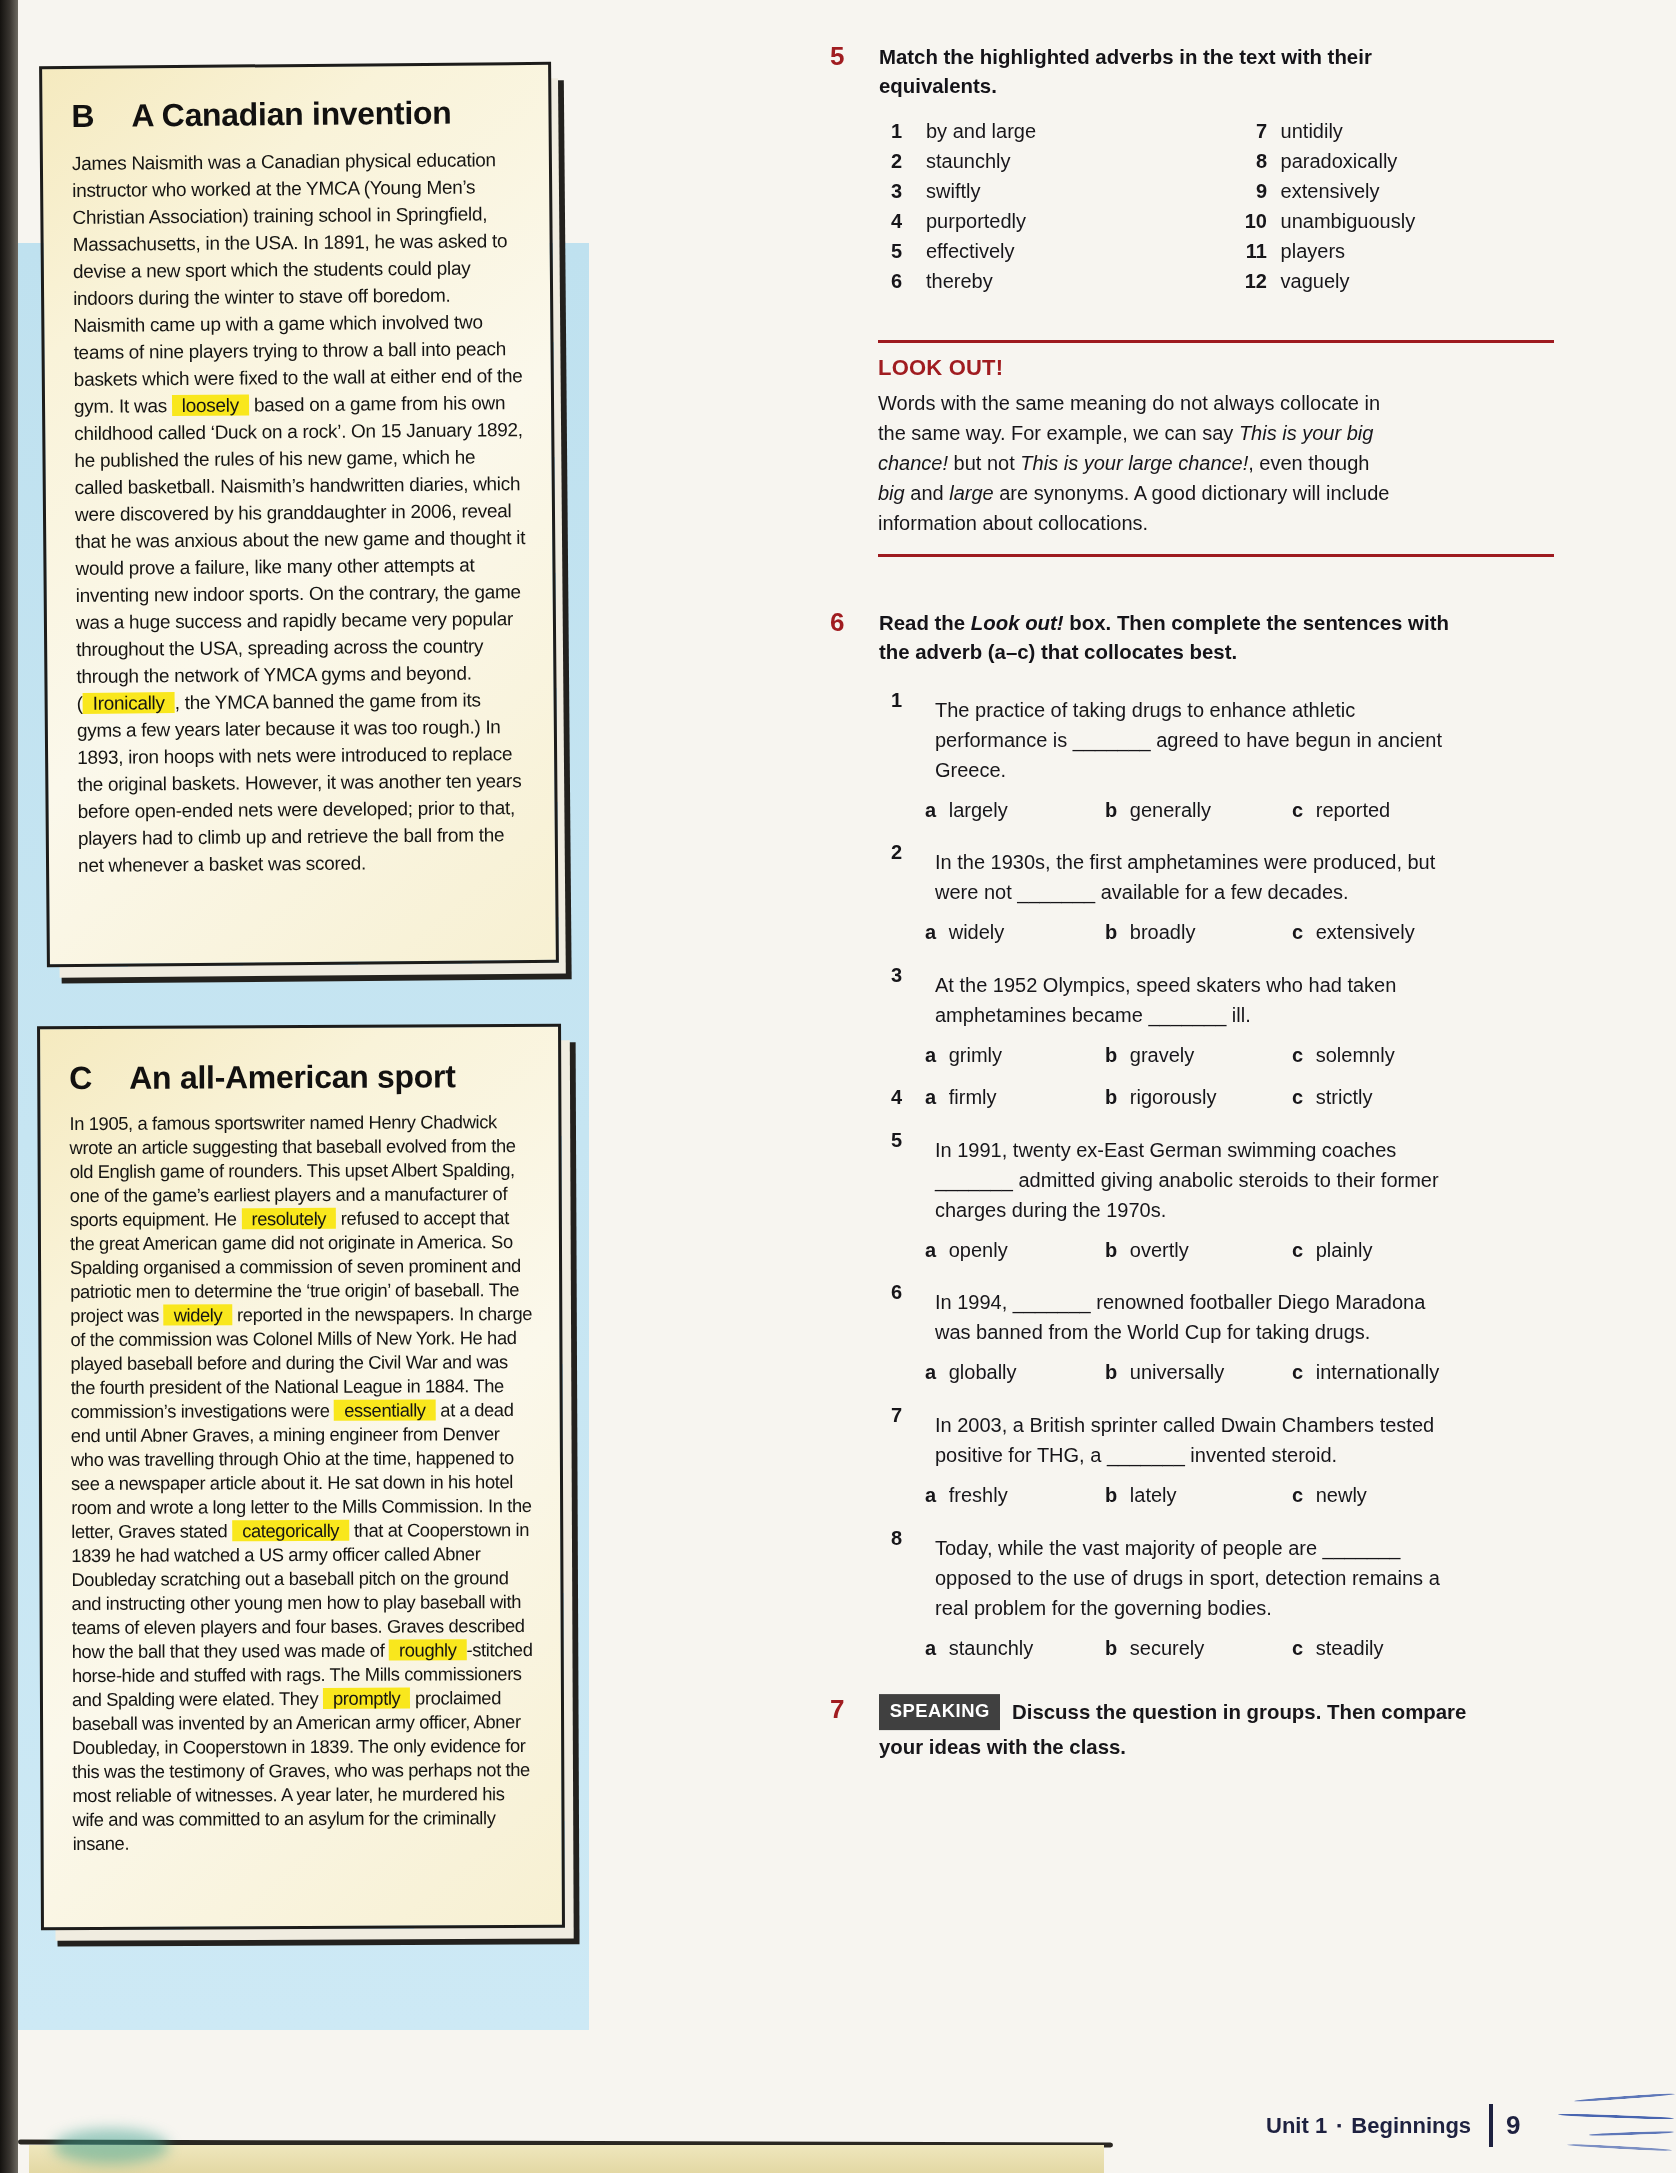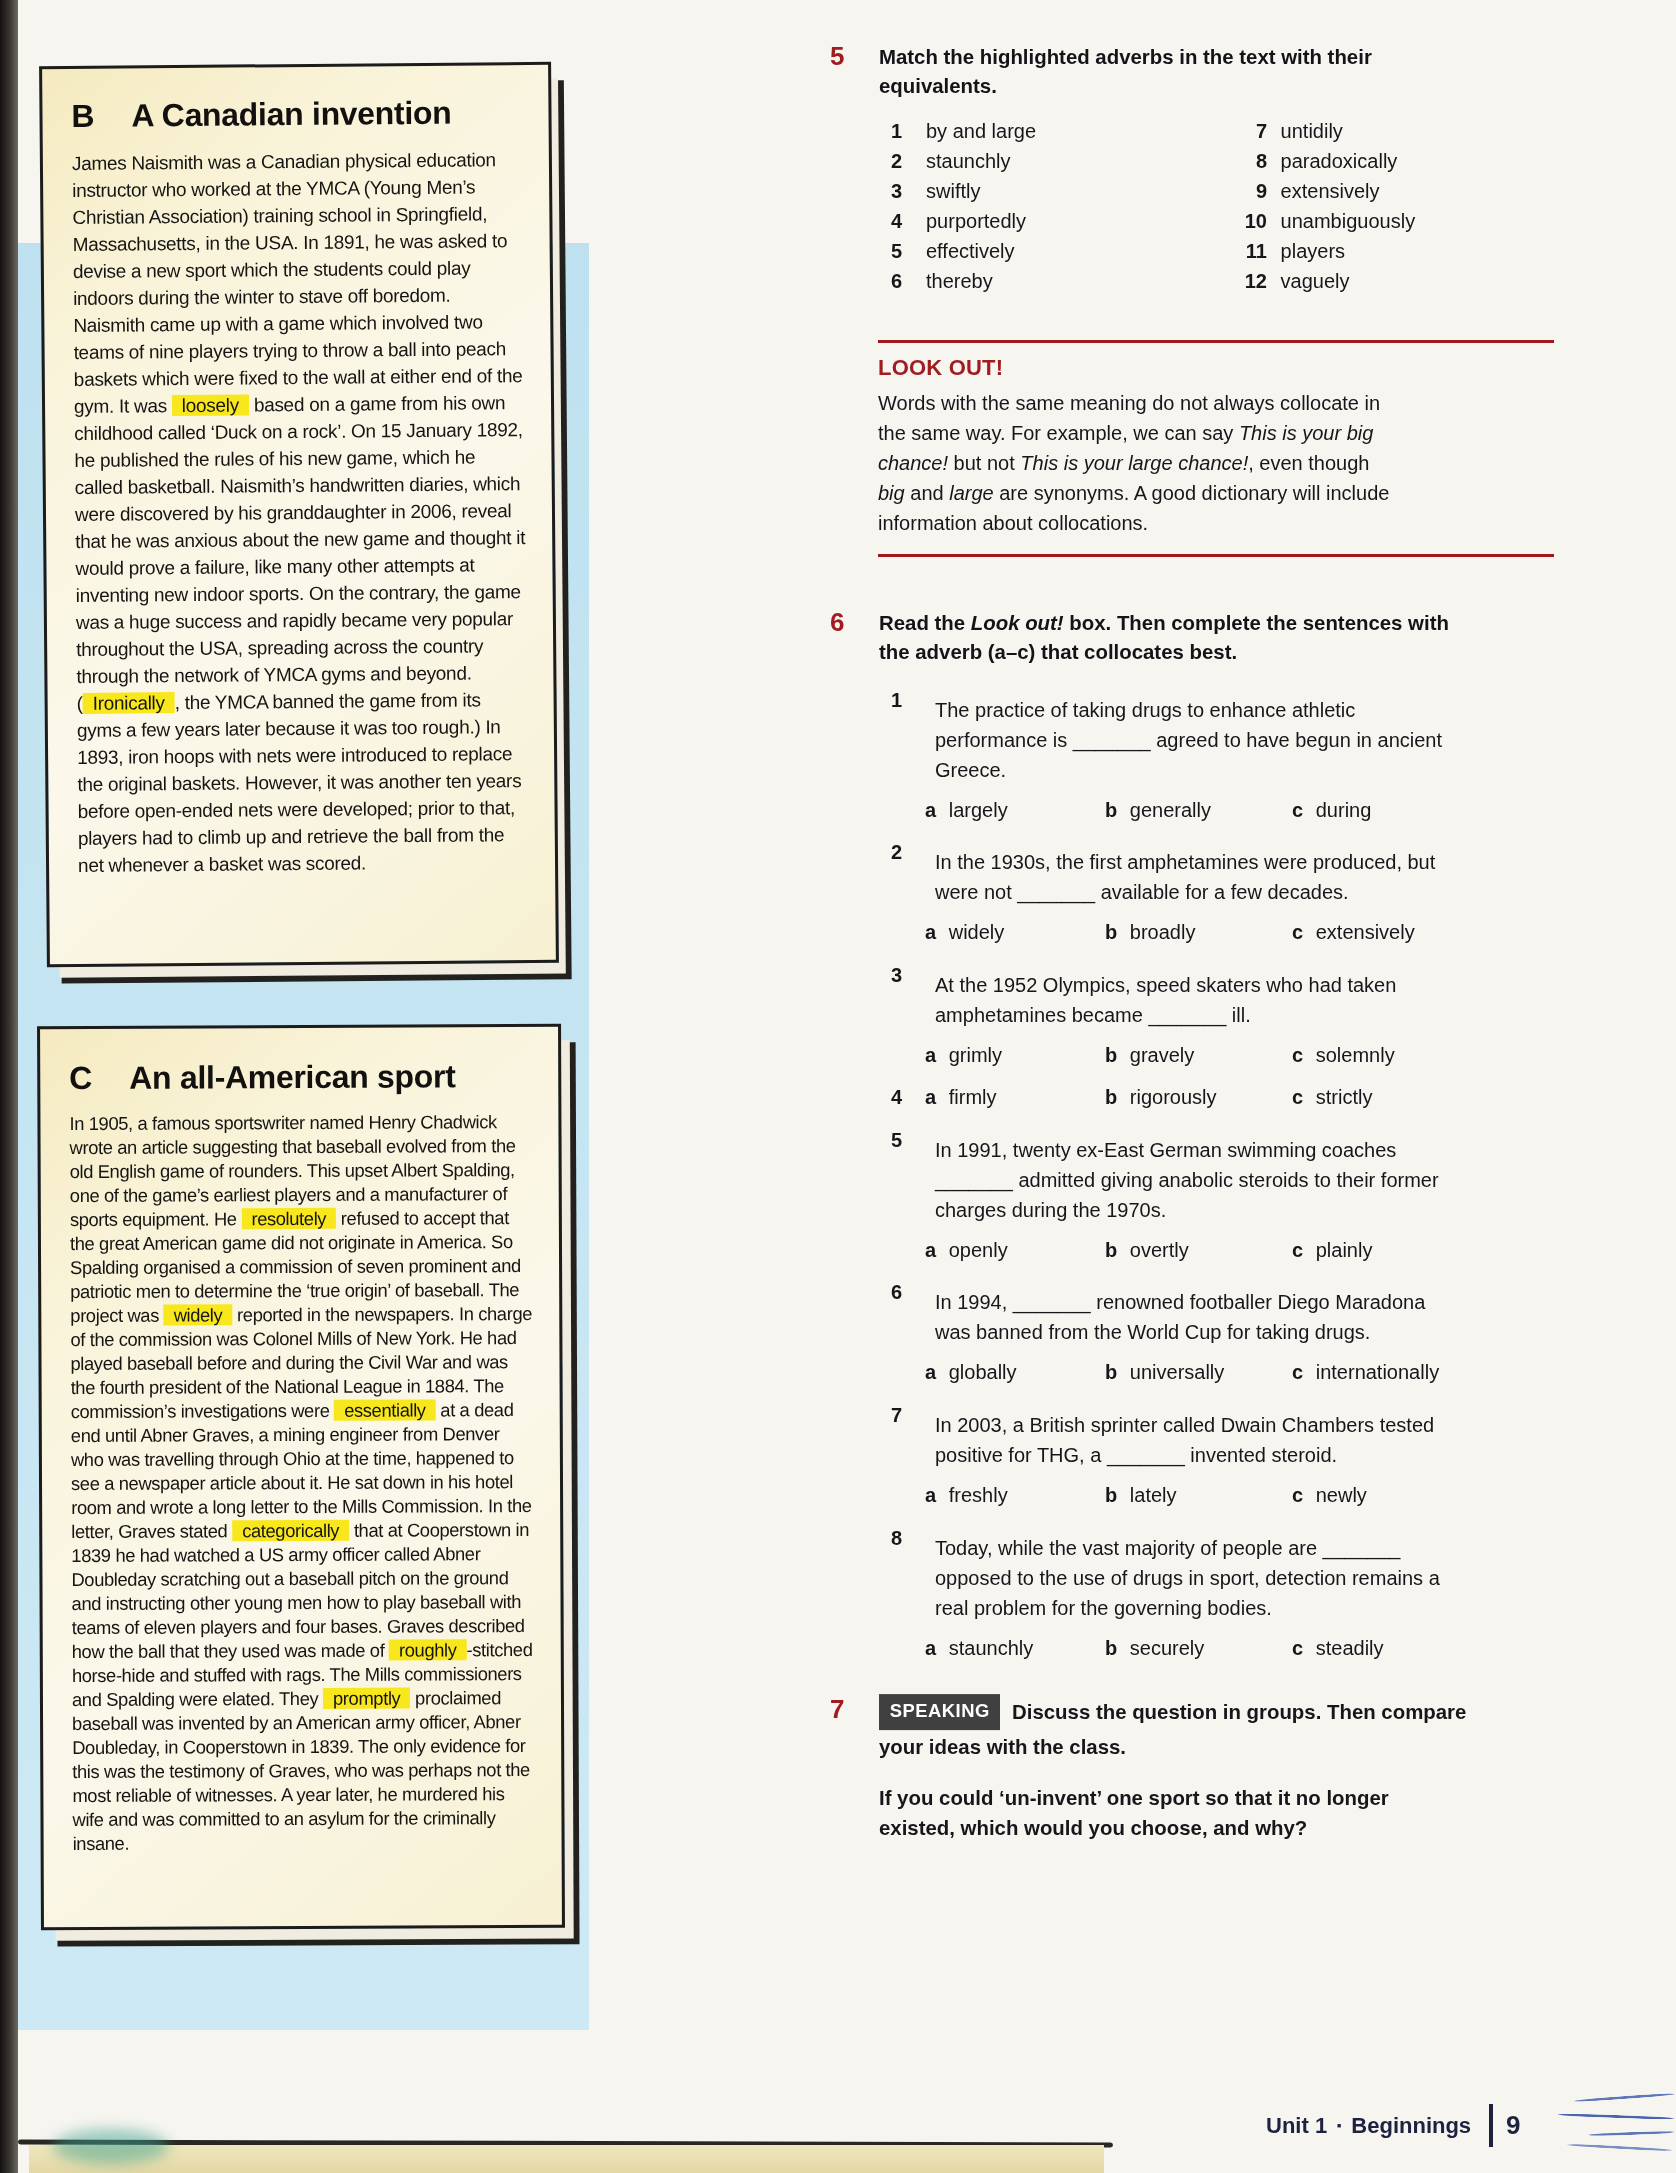--- a/index.html
+++ b/index.html
@@ -199,21 +199,21 @@
           <span class="opt o1">
               <span class="opt-letter">a</span>
               <span>largely</span>
             </span>
           <span class="opt o2">
               <span class="opt-letter">b</span>
               <span>generally</span>
             </span>
           <span class="opt o3">
               <span class="opt-letter">c</span>
-              <span>during</span>
+              <span>reported</span>
             </span>
         </div>
       </div>
     </div>
 
     <div class="q-item">
       <span class="q-num">2</span>
       <div class="q-main">
         <p class="q-text">In the 1930s, the first amphetamines were produced, but
 were not _______ available for a few decades.</p>
@@ -366,22 +366,20 @@
       </div>
     </div>
 
   </div>
 </div>
 
 <div class="ex ex7">
   <span class="ex-num">7</span>
   <p class="ex7-instr"><span class="badge">SPEAKING</span><span class="pre">Discuss the question in groups. Then compare
 your ideas with the class.</span></p>
-  <p class="ex7-q pre">If you could ‘un-invent’ one sport so that it no longer
-existed, which would you choose, and why?</p>
 </div>
 
 <div class="footer">
   <span class="footer-unit">Unit 1</span>
   <span class="footer-bullet">▪</span>
   <span class="footer-section">Beginnings</span>
   <span class="footer-bar"></span>
   <span class="footer-page">9</span>
 </div>
 

